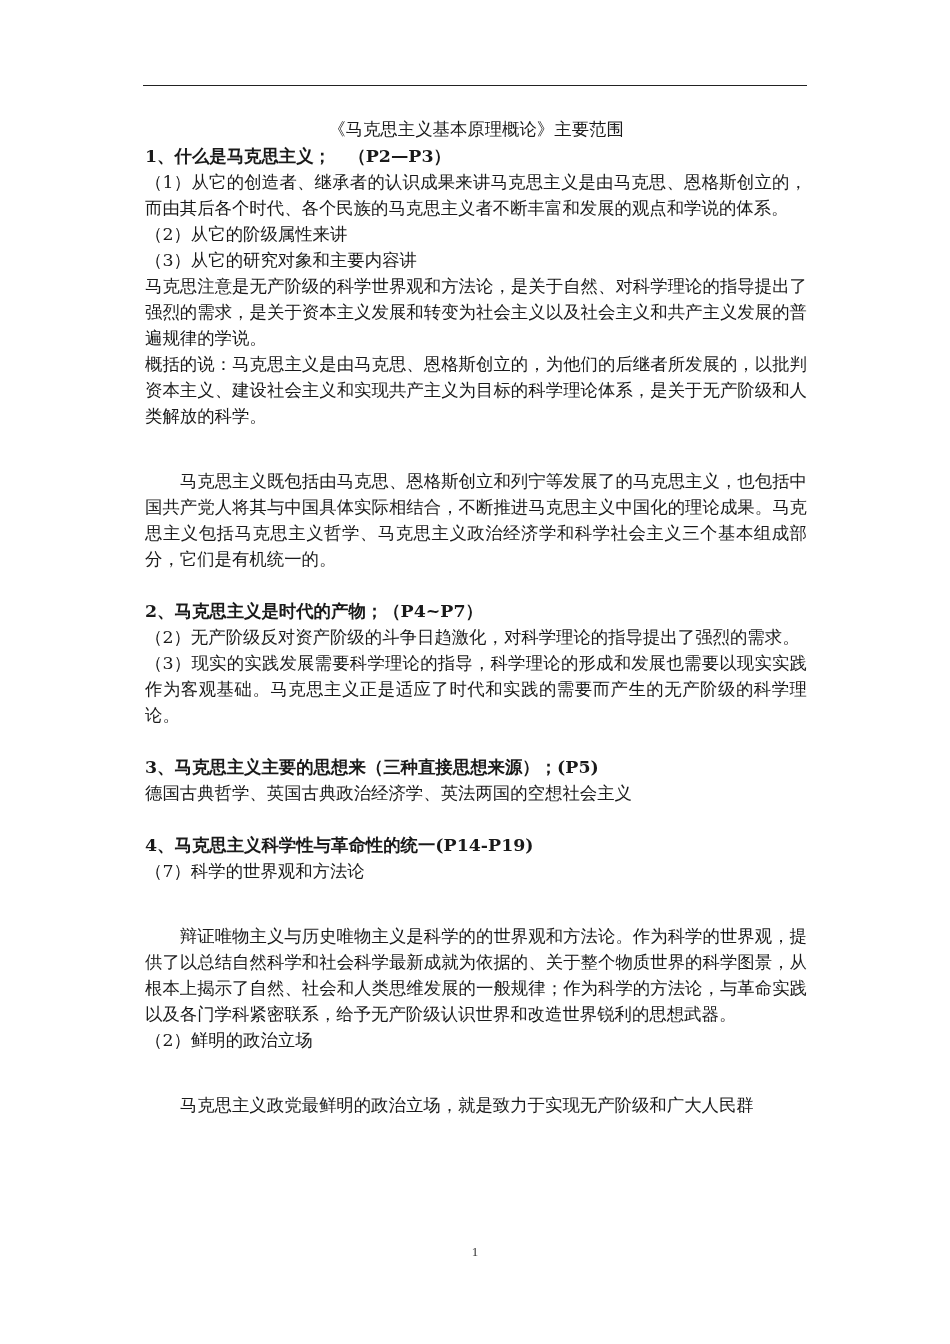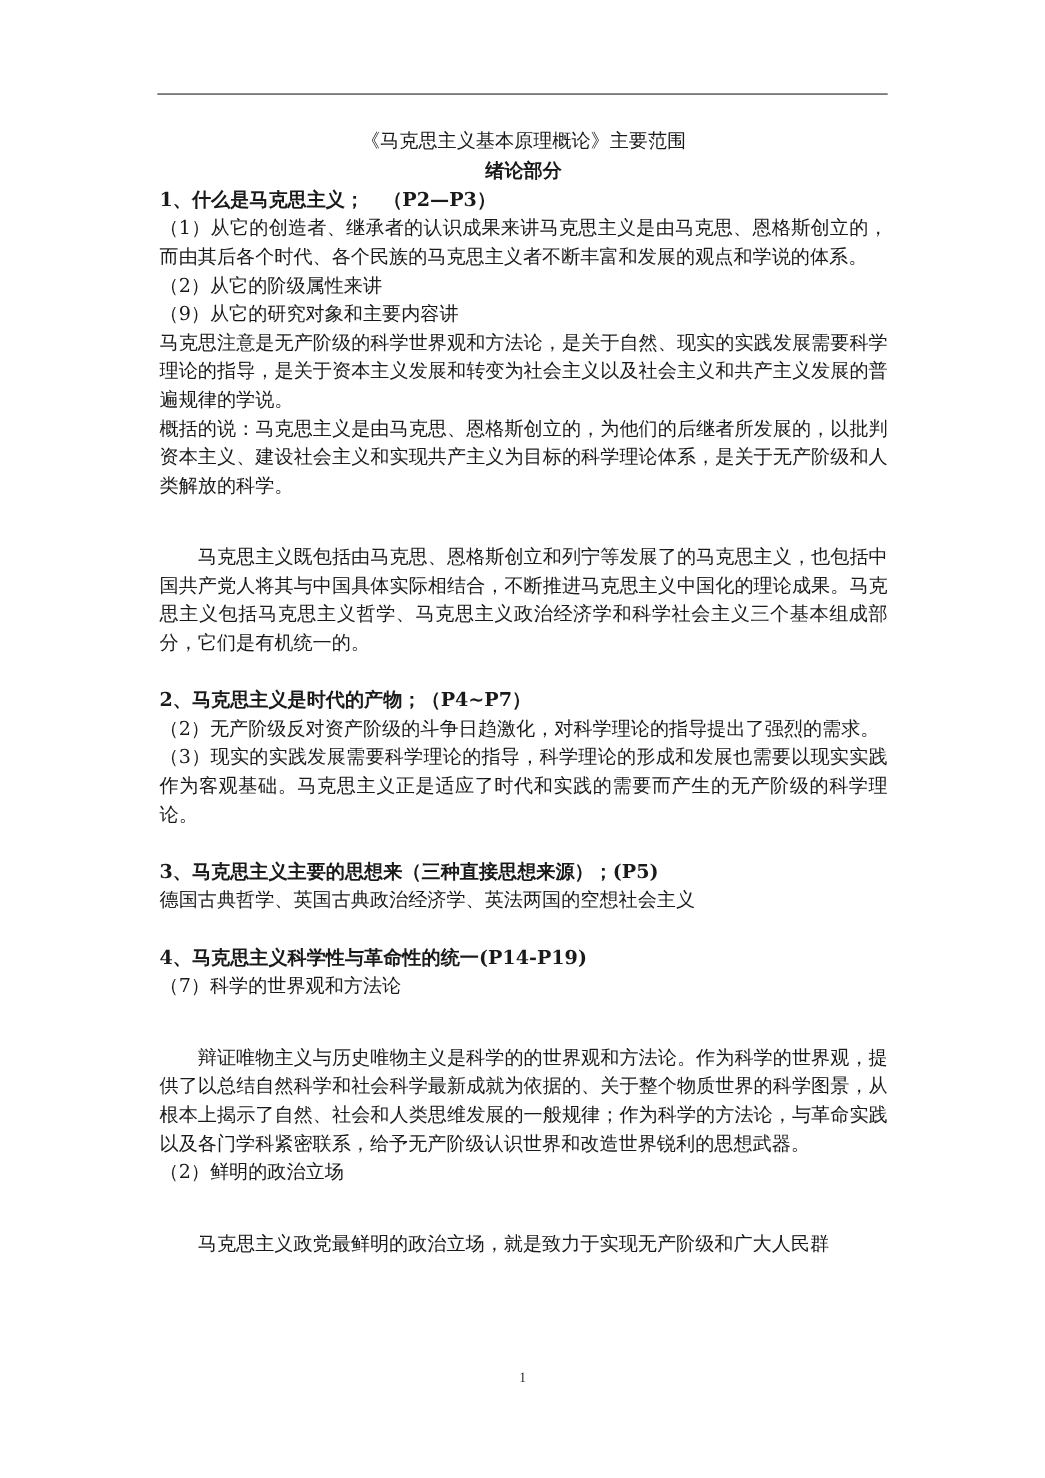--- a/index.html
+++ b/index.html
@@ -71,28 +71,27 @@
   }
 </style>
 </head>
 <body>
 
 <div class="page">
   <div class="header-rule"></div>
 
   <div class="content">
     <div class="doc-title">《马克思主义基本原理概论》主要范围</div>
-    <div class="section-heading-center">绪论部分</div>
 
     <div>
       <div class="heading">1、什么是马克思主义；　（P2—P3）</div>
       <p>（1）从它的创造者、继承者的认识成果来讲马克思主义是由马克思、恩格斯创立的，而由其后各个时代、各个民族的马克思主义者不断丰富和发展的观点和学说的体系。</p>
       <p>（2）从它的阶级属性来讲</p>
-      <p>（9）从它的研究对象和主要内容讲</p>
-      <p>马克思注意是无产阶级的科学世界观和方法论，是关于自然、现实的实践发展需要科学理论的指导，是关于资本主义发展和转变为社会主义以及社会主义和共产主义发展的普遍规律的学说。</p>
+      <p>（3）从它的研究对象和主要内容讲</p>
+      <p>马克思注意是无产阶级的科学世界观和方法论，是关于自然、对科学理论的指导提出了强烈的需求，是关于资本主义发展和转变为社会主义以及社会主义和共产主义发展的普遍规律的学说。</p>
       <p>概括的说：马克思主义是由马克思、恩格斯创立的，为他们的后继者所发展的，以批判资本主义、建设社会主义和实现共产主义为目标的科学理论体系，是关于无产阶级和人类解放的科学。</p>
       <p class="indent">马克思主义既包括由马克思、恩格斯创立和列宁等发展了的马克思主义，也包括中国共产党人将其与中国具体实际相结合，不断推进马克思主义中国化的理论成果。马克思主义包括马克思主义哲学、马克思主义政治经济学和科学社会主义三个基本组成部分，它们是有机统一的。</p>
     </div>
 
     <div class="gap"></div>
 
     <div>
       <div class="heading">2、马克思主义是时代的产物；（P4~P7）</div>
       <p>（2）无产阶级反对资产阶级的斗争日趋激化，对科学理论的指导提出了强烈的需求。</p>
       <p>（3）现实的实践发展需要科学理论的指导，科学理论的形成和发展也需要以现实实践作为客观基础。马克思主义正是适应了时代和实践的需要而产生的无产阶级的科学理论。</p>

